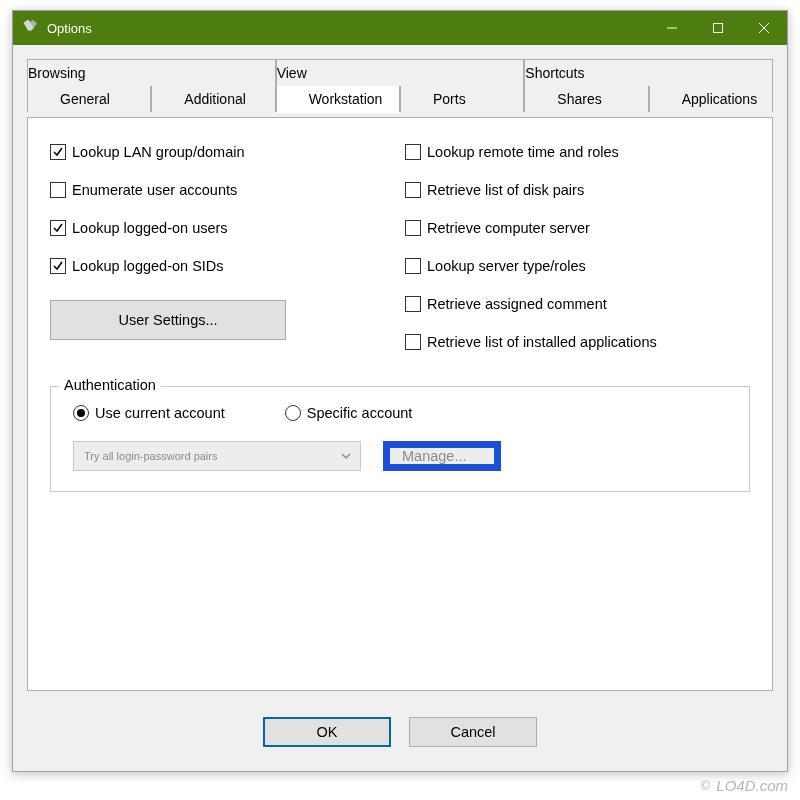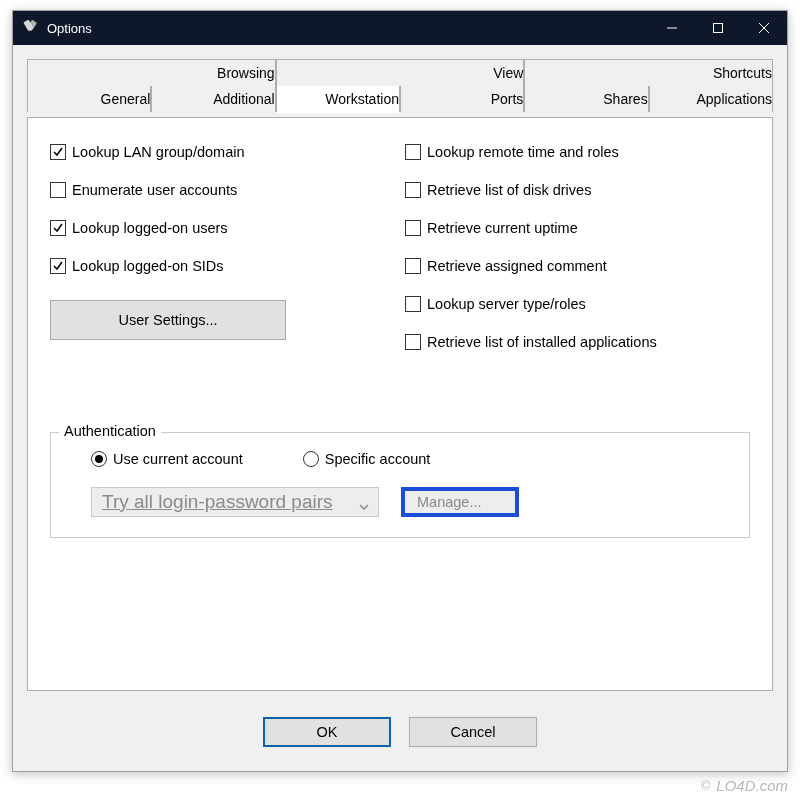--- a/index.html
+++ b/index.html
@@ -5,34 +5,34 @@
   * { box-sizing: border-box; font-family: "Segoe UI", Tahoma, sans-serif; }
   html, body { margin:0; padding:0; background:#fff; width:800px; height:800px; }
   .page { width:800px; height:800px; background:#fff; position:relative; }
   .window {
     position:absolute; left:12px; top:10px; width:776px; height:762px;
     border:1px solid #9e9e9e; background:#fff;
     box-shadow:0 2px 10px rgba(0,0,0,0.25);
   }
   
   .titlebar {
-    height:34px; background:#0f172a; display:flex; align-items:center;
+    height:34px; background:#4d7c0f; display:flex; align-items:center;
     padding:0 0 0 8px; color:#fff;
   }
   .titlebar .app-icon { width:18px; height:18px; margin-right:8px; display:flex; align-items:center; justify-content:center; }
   .titlebar .title { font-size:13px; }
   .titlebar .spacer { flex:1; }
   .winbtn { width:46px; height:34px; display:flex; align-items:center; justify-content:center; color:#fff; }
   .winbtn svg { display:block; }
   
   .client { position:absolute; left:0; right:0; top:34px; bottom:0; background:#f0f0f0; }
   .tabs-outer { position:absolute; left:14px; right:14px; top:14px; bottom:80px; }
   .tabrow { display:flex; }
   .tab {
-    flex:1; text-align:right; font-size:14px; padding:5px 0;
+    flex:1; text-align:left; font-size:14px; padding:5px 0;
     border:1px solid #adadad; border-bottom:none; background:#f0f0f0;
     position:relative; cursor:default;
   }
   .tabrow.bottom .tab { border-top:none;padding-left:32px; }
   .tab.active { background:#fff; z-index:2; }
   .tab.active::after {
     content:""; position:absolute; left:0; right:0; bottom:-1px; height:2px; background:#fff;
   }
   .tabpanel {
     border:1px solid #adadad; background:#fff; padding:26px 22px 22px 22px;
@@ -48,42 +48,42 @@
   }
   .chk.checked svg { display:block; }
   .chk svg { display:none; }
   .btn {
     display:inline-block; font-size:14.5px; padding:11px 14px;
     background:#e1e1e1; border:1px solid #adadad; cursor:default; text-align:center;
   }
   .usersettings { width:236px; margin-top:4px; }
   
   .group {
-    position:relative; border:1px solid #c9c9c9; margin-top:82px; padding:18px 18px 20px 36px;
+    position:relative; border:1px solid #c9c9c9; margin-top:36px; padding:18px 18px 20px 18px;
   }
   .group-legend {
     position:absolute; top:-10px; left:8px; background:#fff; padding:0 5px; font-size:14.5px;
   }
   .radios { display:flex; gap:60px; margin-bottom:20px; margin-left:4px; }
   .radio { display:flex; align-items:flex-end; font-size:14.5px; }
   .rdot {
     width:16px; height:16px; border:1px solid #333; border-radius:50%;
     margin-right:6px; display:flex; align-items:center; justify-content:center; background:#fff;
   }
   .rdot .inner { width:8px; height:8px; border-radius:50%; background:#000; display:none; }
   .rdot.checked .inner { display:block; }
   .grouprow2 { display:flex; gap:22px; align-items:center; margin-left:4px; }
   .select-disabled {
     width:288px; height:30px; border:1px solid #c9c9c9; background:#ededed;
     color:#8a8a8a; display:flex; align-items:center; justify-content:space-between;
-    padding:0 8px 0 10px; font-size:19px;text-decoration:underline;
+    padding:0 8px 0 10px; font-size:11px;
   }
   .select-chevron { width:12px; height:12px; }
   .btn-disabled {
-    width:118px; height:30px; border:4px solid #1d4ed8; background:#ededed;
+    width:118px; height:30px; border:7px solid #1d4ed8; background:#ededed;
     color:#8a8a8a; display:flex; align-items:center; padding:0 12px; font-size:14.5px;
   }
   
   .bottom-buttons {
     position:absolute; left:0; right:0; bottom:24px; display:flex; justify-content:center; gap:18px;
   }
   .dlgbtn {
     width:128px; height:30px; display:flex; align-items:center; justify-content:center;
     font-size:14.5px; background:#e1e1e1; border:1px solid #adadad;
   }
@@ -178,33 +178,33 @@
                 </div>
               <div class="btn usersettings"><span>User Settings...</span></div>
             </div>
             <div class="col">
               <div class="opt">
                   <span class="chk"></span>
                   <span>Lookup remote time and roles</span>
                 </div>
               <div class="opt">
                   <span class="chk"></span>
-                  <span>Retrieve list of disk drives</span>
-                </div>
-              <div class="opt">
-                  <span class="chk"></span>
-                  <span>Retrieve current uptime</span>
+                  <span>Retrieve list of disk pairs</span>
+                </div>
+              <div class="opt">
+                  <span class="chk"></span>
+                  <span>Retrieve computer server</span>
+                </div>
+              <div class="opt">
+                  <span class="chk"></span>
+                  <span>Lookup server type/roles</span>
                 </div>
               <div class="opt">
                   <span class="chk"></span>
                   <span>Retrieve assigned comment</span>
-                </div>
-              <div class="opt">
-                  <span class="chk"></span>
-                  <span>Lookup server type/roles</span>
                 </div>
               <div class="opt">
                   <span class="chk"></span>
                   <span>Retrieve list of installed applications</span>
                 </div>
             </div>
           </div>
 
           <div class="group">
             <span class="group-legend">Authentication</span>

